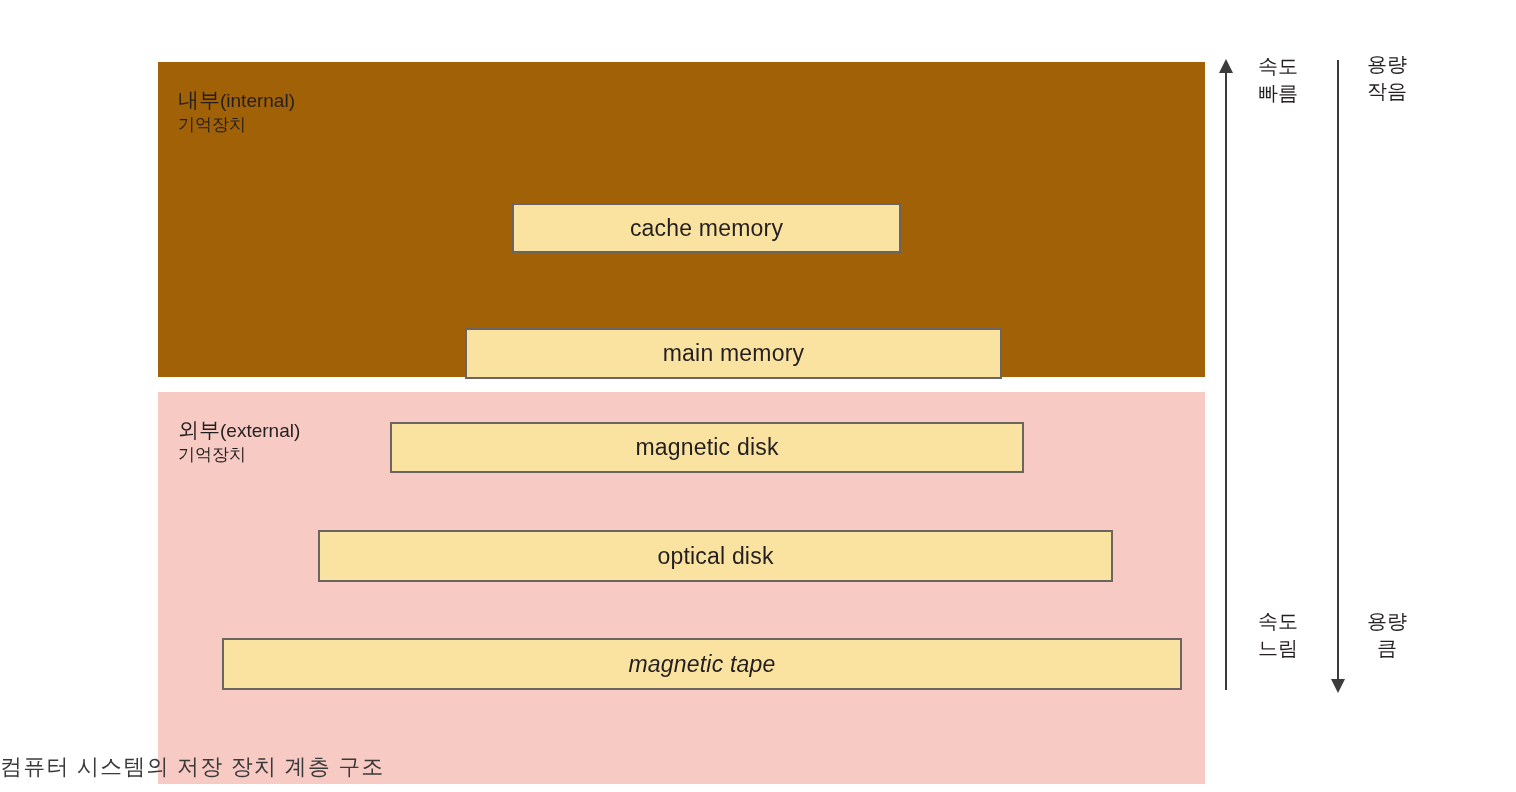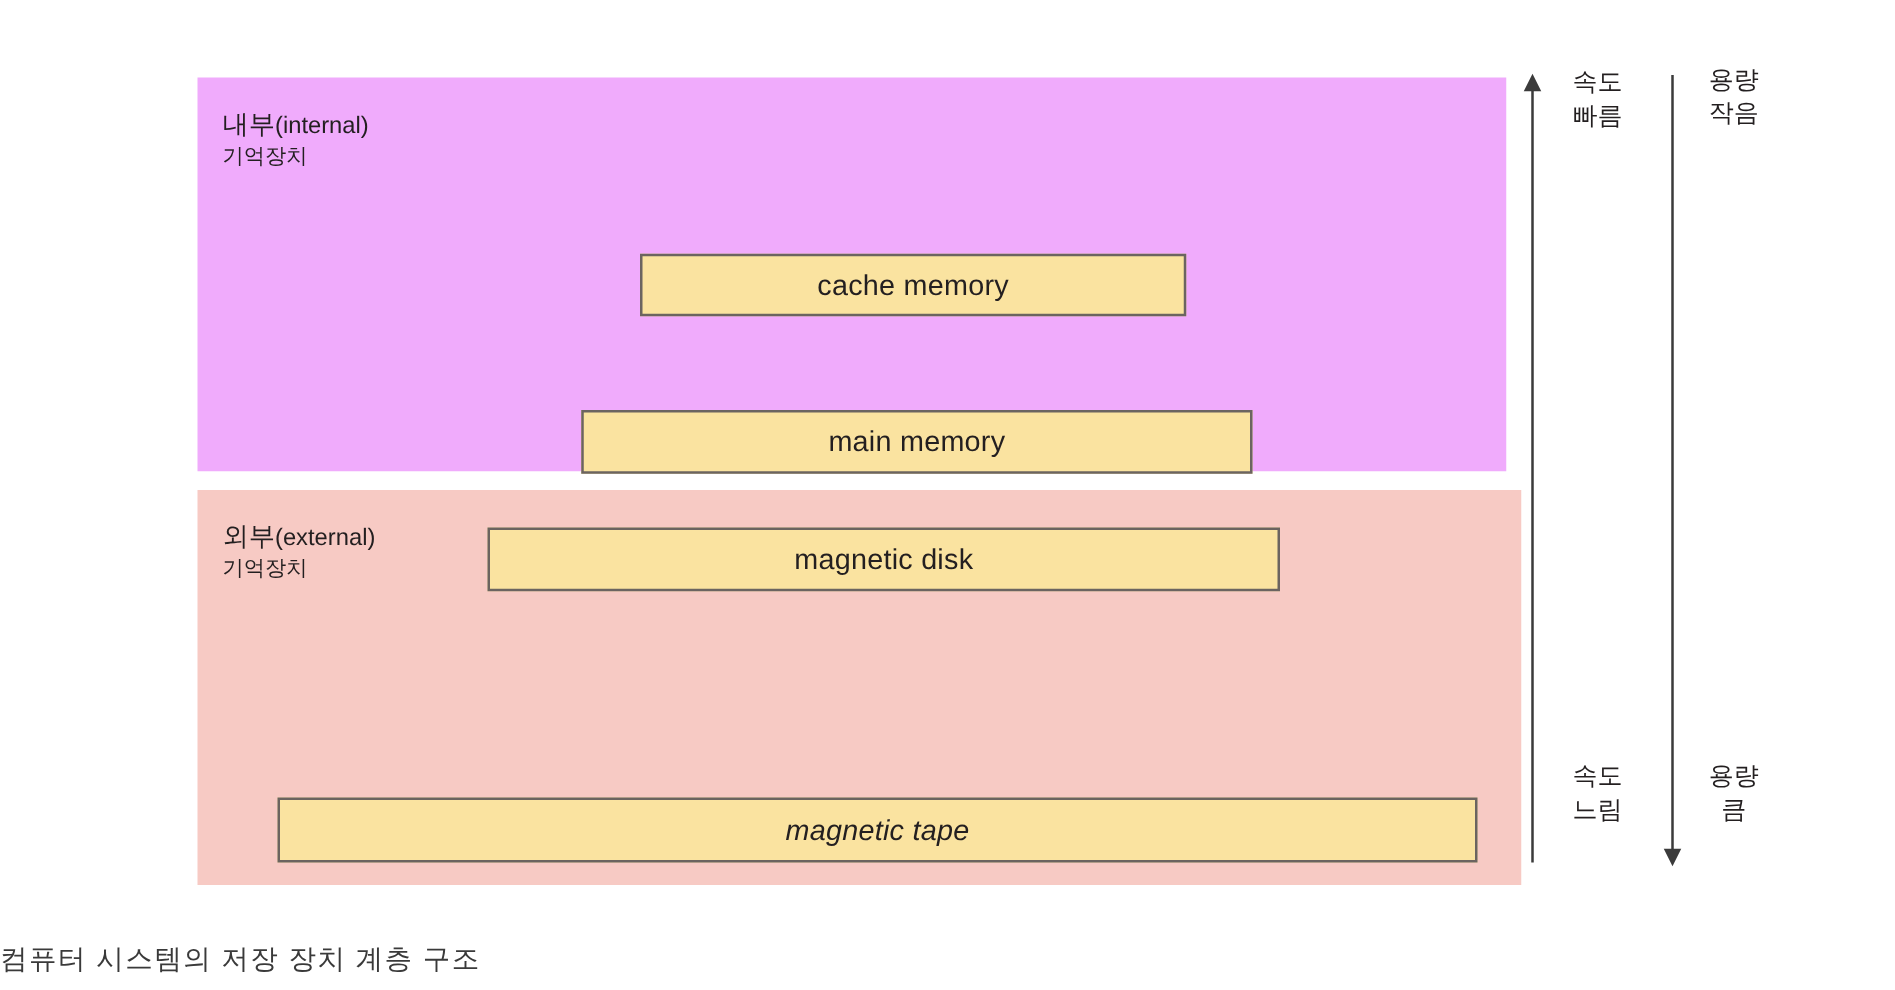--- a/index.html
+++ b/index.html
@@ -25,27 +25,26 @@
 
   
   .panel {
     position: absolute;
     left: 158px;
     width: 1047px;
   }
   #panel-internal {
     top: 62px;
     height: 315px;
-    background: #f0abfc;
+    background: #a16207;
   }
   #panel-external {
     top: 392px;
-    height: 316px;
+    height: 392px;
     background: #f7cac4;
-    padding-left: 12px;
   }
 
   .panel-label {
     position: absolute;
     left: 20px;
     top: 24px;
     color: #231f20;
     line-height: 1.30;
     white-space: nowrap;
   }
@@ -68,21 +67,21 @@
     box-sizing: border-box;
     display: flex;
     align-items: center;
     justify-content: center;
     color: #231f20;
     font-size: 23px;
     letter-spacing: 0.2px;
   }
 
   #bar-register      { left: 585px;  top: 95px;  width: 243px; height: 50px; }
-  #bar-cache-memory  { left: 512px;  top: 203px; width: 437px; height: 50px; }
+  #bar-cache-memory  { left: 512px;  top: 203px; width: 389px; height: 50px; }
   #bar-main-memory   { left: 465px;  top: 328px; width: 537px; height: 51px; }
   #bar-magnetic-disk { left: 390px;  top: 422px; width: 634px; height: 51px; }
   #bar-optical-disk  { left: 318px;  top: 530px; width: 795px; height: 52px; }
   #bar-magnetic-tape { left: 222px;  top: 638px; width: 960px; height: 52px; font-style: italic; }
 
   
   .axis-line {
     position: absolute;
     width: 2px;
     background: #3b3b3b;
@@ -153,20 +152,21 @@
     </div>
   </div>
 
 
   <div class="bar" id="bar-cache-memory">cache memory</div>
 
   <div class="bar" id="bar-main-memory">main memory</div>
 
   <div class="bar" id="bar-magnetic-disk">magnetic disk</div>
 
+  <div class="bar" id="bar-optical-disk">optical disk</div>
 
   <div class="bar" id="bar-magnetic-tape">magnetic tape</div>
 
   <div class="axis-line" id="axis-speed-line"></div>
   <div class="arrow-head" id="arrow-speed-up"></div>
   <div class="axis-label" id="label-speed-fast">
     <span>속도</span>
     <span>빠름</span>
   </div>
   <div class="axis-label" id="label-speed-slow">

